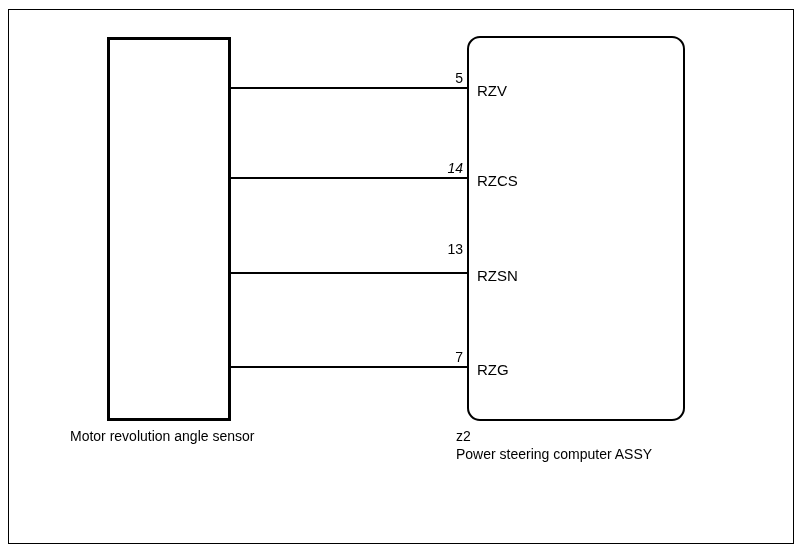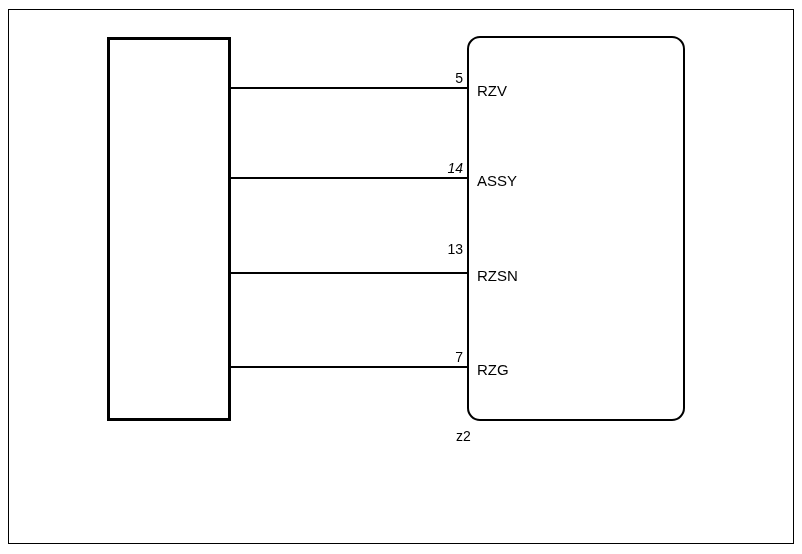--- a/index.html
+++ b/index.html
@@ -92,24 +92,26 @@
   <div class="wire c1"></div>
   <div class="wire c2"></div>
   <div class="wire c3"></div>
 
   <div class="pin-number c0">5</div>
   <div class="pin-number c1">14</div>
   <div class="pin-number c2">13</div>
   <div class="pin-number c3">7</div>
 
   <div class="pin-label c0">RZV</div>
-  <div class="pin-label c1">ASSY</div>
+  <div class="pin-label c1">RZCS</div>
   <div class="pin-label c2">RZSN</div>
   <div class="pin-label c3">RZG</div>
 
   <div class="caption caption-left">
+    <div>Motor revolution angle sensor</div>
   </div>
 
   <div class="caption caption-right">
     <div>z2</div>
+    <div>Power steering computer ASSY</div>
   </div>
 
 </div>
 
 </body></html>

